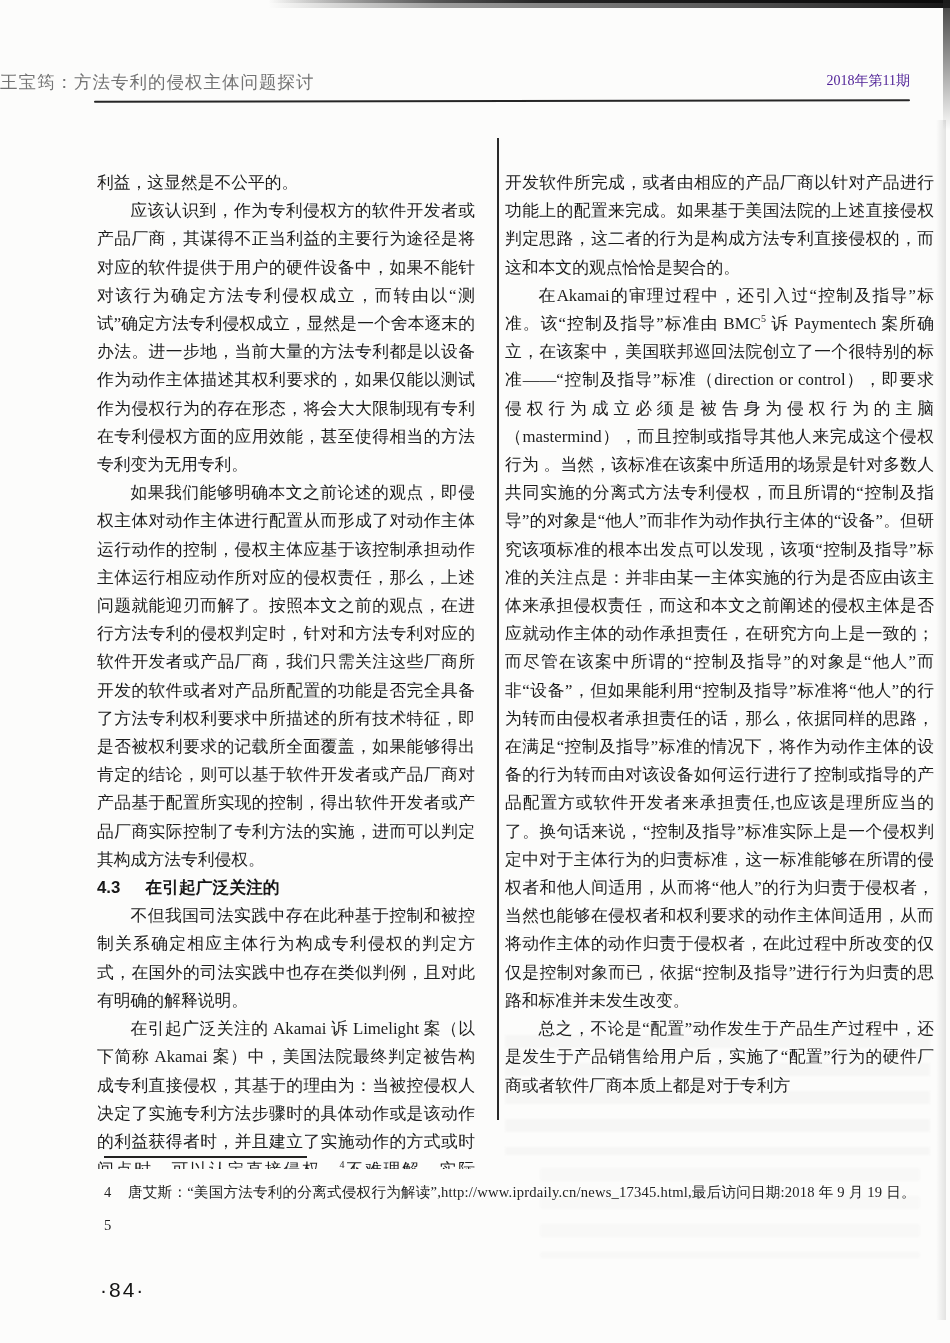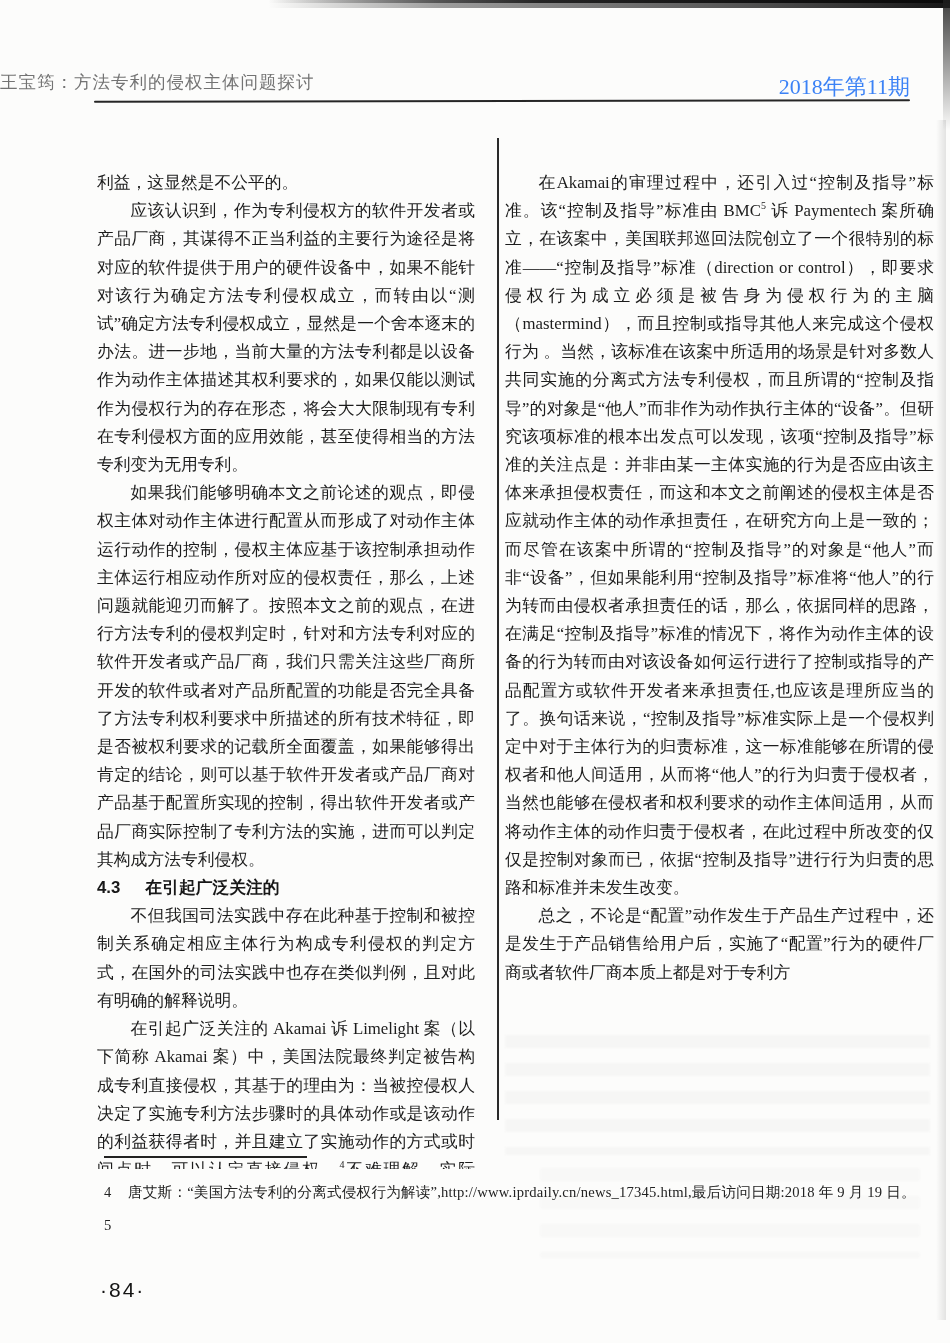--- a/index.html
+++ b/index.html
@@ -35,21 +35,21 @@
     background:repeating-linear-gradient(to bottom, rgba(90,90,90,.07) 0 13px, rgba(0,0,0,0) 13px 28px);
   }
 
   
   .running-title{
     position:absolute;top:70px;left:0;width:100%;text-align:left;
     font-size:17.5px;letter-spacing:1px;color:#737373;
   }
   .issue-label{
     position:absolute;top:72px;right:40px;
-    font-size:22px;color:#3b82f6;
+    font-size:14px;color:#4c1d95;
   }
   .header-rule{
     position:absolute;top:100px;left:94px;width:816px;height:2.2px;
     background:#262626;transform:rotate(-0.12deg);
     border-radius:2px;
   }
 
   
   .col{
     position:absolute;top:133px;
@@ -119,20 +119,21 @@
     <p class="indent">如果我们能够明确本文之前论述的观点，即侵权主体对动作主体进行配置从而形成了对动作主体运行动作的控制，侵权主体应基于该控制承担动作主体运行相应动作所对应的侵权责任，那么，上述问题就能迎刃而解了。按照本文之前的观点，在进行方法专利的侵权判定时，针对和方法专利对应的软件开发者或产品厂商，我们只需关注这些厂商所开发的软件或者对产品所配置的功能是否完全具备了方法专利权利要求中所描述的所有技术特征，即是否被权利要求的记载所全面覆盖，如果能够得出肯定的结论，则可以基于软件开发者或产品厂商对产品基于配置所实现的控制，得出软件开发者或产品厂商实际控制了专利方法的实施，进而可以判定其构成方法专利侵权。</p>
     <p class="section-heading">
         <span>4.3</span>
         <span>在引起广泛关注的</span>
       </p>
     <p class="indent">不但我国司法实践中存在此种基于控制和被控制关系确定相应主体行为构成专利侵权的判定方式，在国外的司法实践中也存在类似判例，且对此有明确的解释说明。</p>
     <p class="indent"><span>在引起广泛关注的 Akamai 诉 Limelight 案（以下简称 Akamai 案）中，美国法院最终判定被告构成专利直接侵权，其基于的理由为：当被控侵权人决定了实施专利方法步骤时的具体动作或是该动作的利益获得者时，并且建立了实施动作的方式或时间点时，可以认定直接侵权。</span><sup class="fnref">4</sup><span>不难理解，实际中“决定实施专利方法的步骤时的具体动作”往往是由软件开发者通过</span></p>
   </div>
 
   <div class="col col-right">
+    <p>开发软件所完成，或者由相应的产品厂商以针对产品进行功能上的配置来完成。如果基于美国法院的上述直接侵权判定思路，这二者的行为是构成方法专利直接侵权的，而这和本文的观点恰恰是契合的。</p>
     <p class="indent"><span>在Akamai的审理过程中，还引入过“控制及指导”标准。该“控制及指导”标准由 BMC</span><sup class="fnref">5</sup><span> 诉 Paymentech 案所确立，在该案中，美国联邦巡回法院创立了一个很特别的标准——“控制及指导”标准（direction or control），即要求侵权行为成立必须是被告身为侵权行为的主脑（mastermind），而且控制或指导其他人来完成这个侵权行为 。当然，该标准在该案中所适用的场景是针对多数人共同实施的分离式方法专利侵权，而且所谓的“控制及指导”的对象是“他人”而非作为动作执行主体的“设备”。但研究该项标准的根本出发点可以发现，该项“控制及指导”标准的关注点是：并非由某一主体实施的行为是否应由该主体来承担侵权责任，而这和本文之前阐述的侵权主体是否应就动作主体的动作承担责任，在研究方向上是一致的；而尽管在该案中所谓的“控制及指导”的对象是“他人”而非“设备”，但如果能利用“控制及指导”标准将“他人”的行为转而由侵权者承担责任的话，那么，依据同样的思路，在满足“控制及指导”标准的情况下，将作为动作主体的设备的行为转而由对该设备如何运行进行了控制或指导的产品配置方或软件开发者来承担责任,也应该是理所应当的了。换句话来说，“控制及指导”标准实际上是一个侵权判定中对于主体行为的归责标准，这一标准能够在所谓的侵权者和他人间适用，从而将“他人”的行为归责于侵权者，当然也能够在侵权者和权利要求的动作主体间适用，从而将动作主体的动作归责于侵权者，在此过程中所改变的仅仅是控制对象而已，依据“控制及指导”进行行为归责的思路和标准并未发生改变。</span></p>
     <p class="indent">总之，不论是“配置”动作发生于产品生产过程中，还是发生于产品销售给用户后，实施了“配置”行为的硬件厂商或者软件厂商本质上都是对于专利方</p>
   </div>
 
   <div class="footnote-rule"></div>
   <div class="footnotes">
     <div class="footnote">
       <span class="fn-num">4</span>
       <span class="fn-text">唐艾斯：“美国方法专利的分离式侵权行为解读”,http://www.iprdaily.cn/news_17345.html,最后访问日期:2018 年 9 月 19 日。</span>
     </div>

